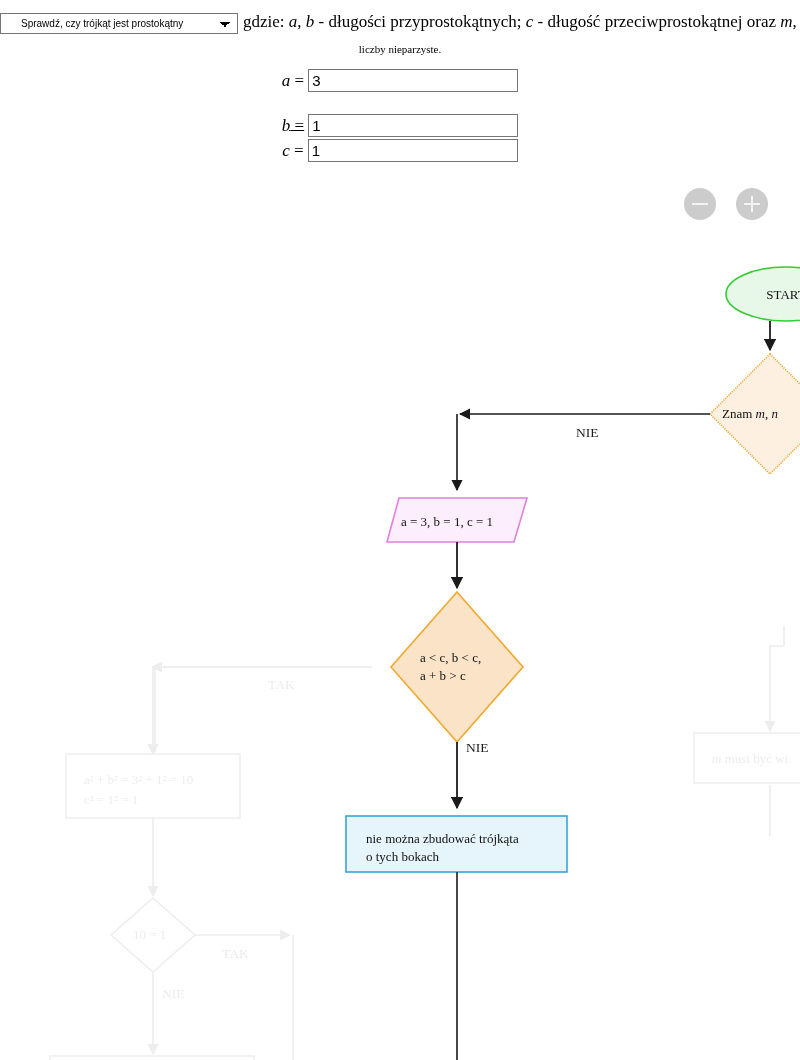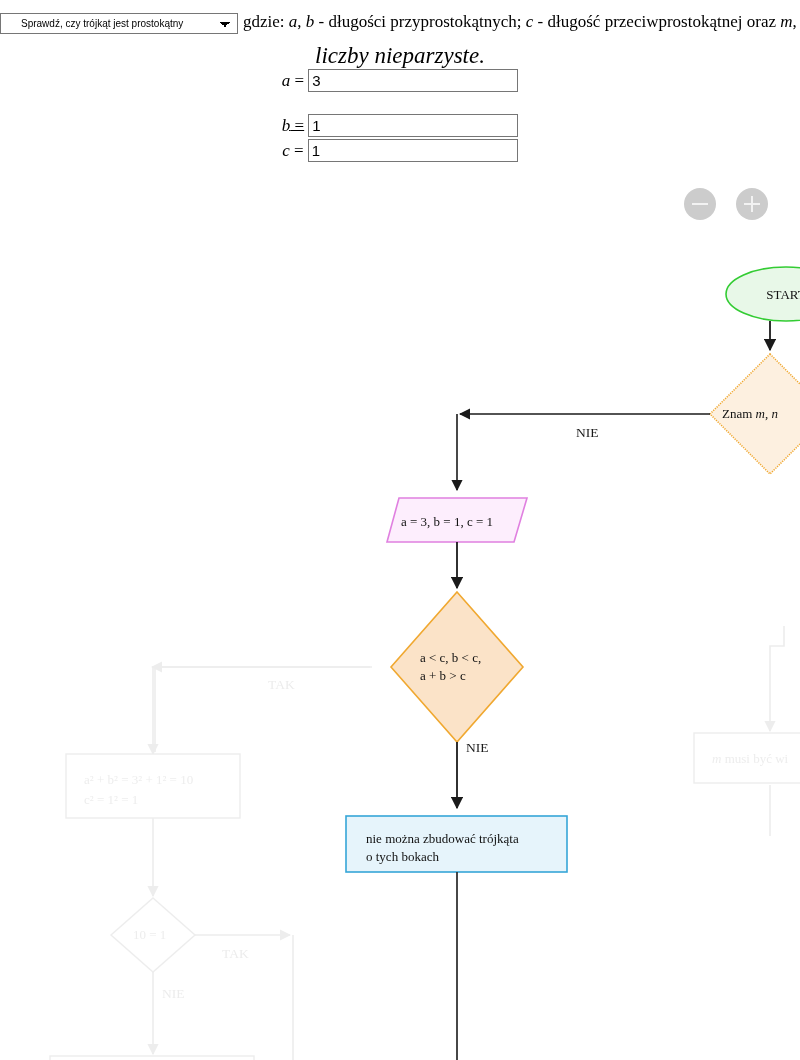--- a/index.html
+++ b/index.html
@@ -49,22 +49,21 @@
     background-size: 5px 5px, 5px 5px;
     background-repeat: no-repeat;
   }
   #header-text { margin-left: 5px; margin-top: 20px; }
   .mv { font-style: italic; font-family: "Liberation Serif", serif; }
   #header-line2 {
     position: absolute;
     left: 0; top: 43px;
     width: 800px;
     text-align: center;
-    font-size: 23px;
-    font-style: italic;
+    font-size: 11px;
   }
 
   .field-row {
     position: absolute;
     left: 0;
     width: 800px;
     text-align: center;
     height: 26px;
   }
   .field-label {

